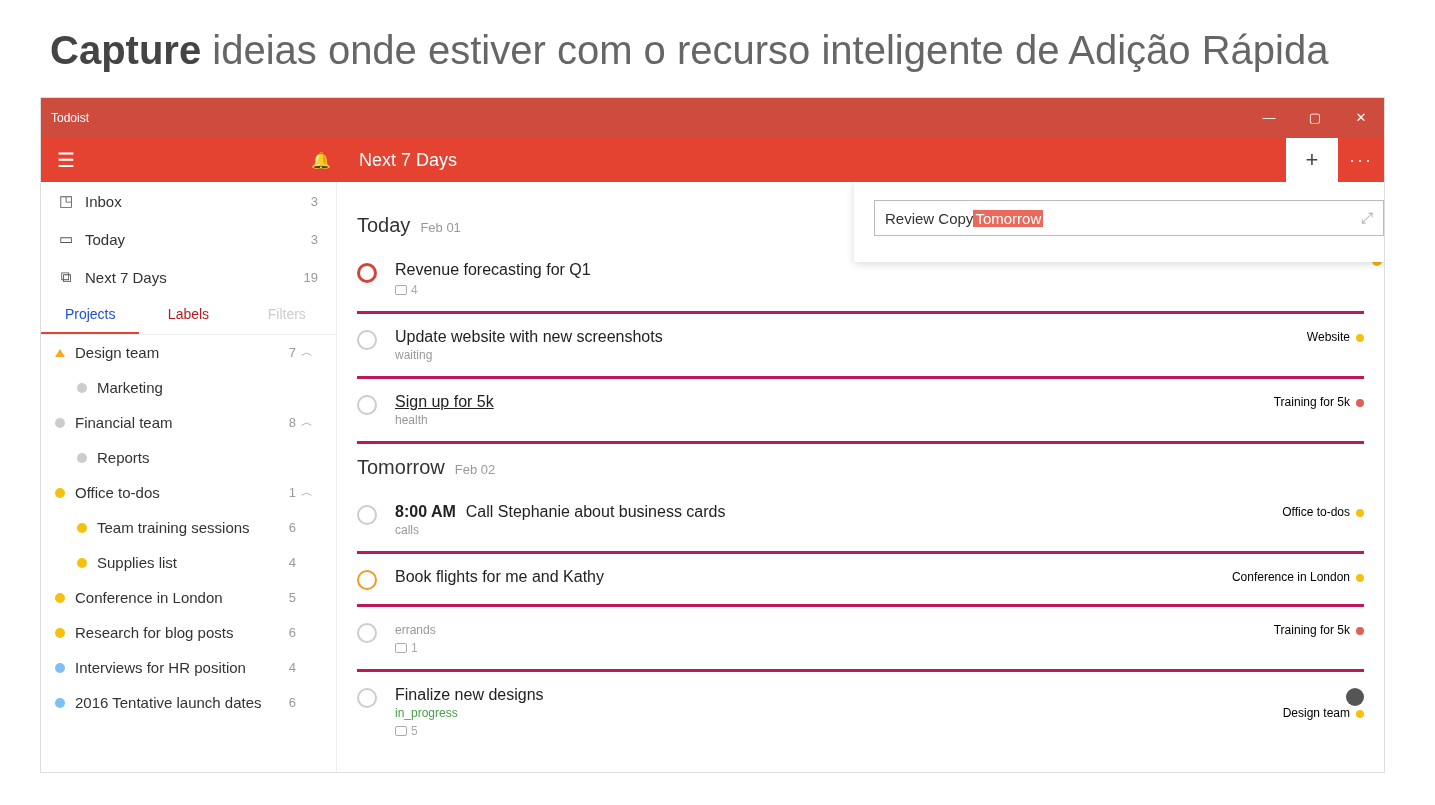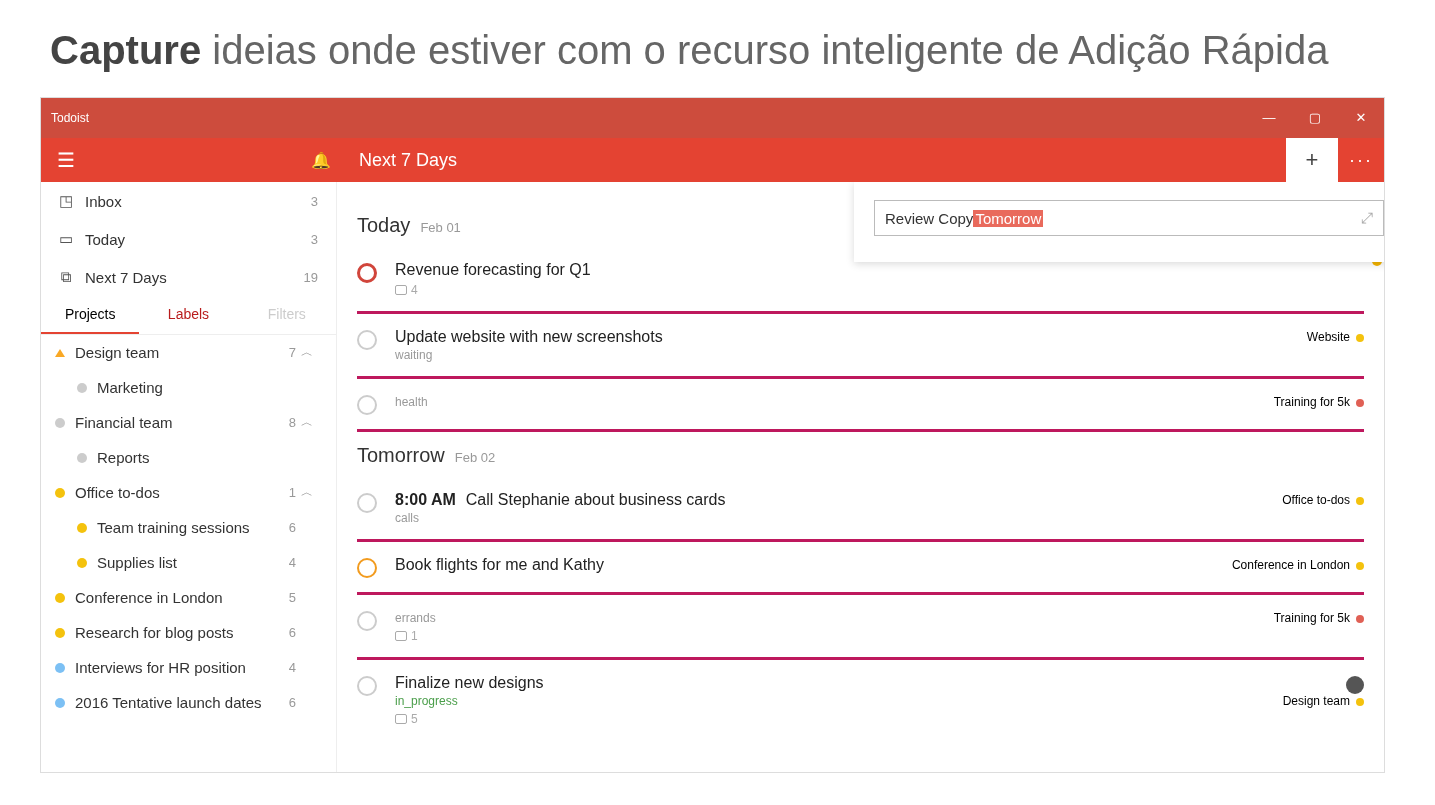--- a/index.html
+++ b/index.html
@@ -19,21 +19,21 @@
   .toolbar .add-btn { width: 52px; height: 44px; background: #fff; color: #444; display: flex; align-items: center; justify-content: center; font-size: 22px; font-weight: 300; }
   .toolbar .more-btn { width: 46px; text-align: center; font-size: 18px; letter-spacing: 2px; }
   .body { display: flex; height: calc(100% - 74px); }
   .sidebar { width: 296px; border-right: 1px solid #eee; font-size: 15px; color: #333; }
   .nav-item { display: flex; align-items: center; padding: 10px 18px 10px 14px; }
   .nav-item .icon { width: 22px; text-align: center; margin-right: 8px; font-size: 15px; color: #555; }
   .nav-item .label { flex: 1; }
   .nav-item .count { color: #999; font-size: 13px; }
   .tabs { display: flex; border-bottom: 1px solid #eee; }
   .tab { flex: 1; text-align: center; padding: 10px 0; font-size: 14px; color: #b91c1c; }
-  .tab.active { color: #000000; border-bottom: 2px solid #e44332; }
+  .tab.active { color: #1d4ed8; border-bottom: 2px solid #e44332; }
   .tab.dim { color: #ccc; }
   .proj { display: flex; align-items: center; padding: 9px 18px 9px 14px; font-size: 15px; }
   .proj .pcolor { width: 10px; height: 10px; border-radius: 50%; margin-right: 10px; }
   .proj .plabel { flex: 1; }
   .proj .pcount { color: #999; font-size: 13px; width: 22px; text-align: right; }
   .proj .chevron { width: 22px; text-align: center; color: #888; font-size: 12px; }
   .proj.sub { padding-left: 36px; }
   .tri { width: 0; height: 0; border-left: 5px solid transparent; border-right: 5px solid transparent; border-bottom: 8px solid #f9a825; margin-right: 10px; }
   .content { flex: 1; padding: 20px 20px 0 20px; position: relative; overflow: hidden; }
   .section-head { display: flex; align-items: baseline; margin: 12px 0 10px; }
@@ -209,20 +209,21 @@
               <div class="check"></div>
       <div class="body">
                 <div class="title">Update website with new screenshots</div>
                 <div class="meta">waiting</div>
               </div>
       <div class="right"><span>Website</span><span class="tag-dot" style="background:#f4c20d"></span></div>
             </div>
             <div class="task">
               <div class="check"></div>
       <div class="body">
+                <div class="title underline">Sign up for 5k</div>
                 <div class="meta">health</div>
               </div>
       <div class="right"><span>Training for 5k</span><span class="tag-dot" style="background:#e06055"></span></div>
             </div>
             <div class="section-head">
               <span class="day">Tomorrow</span>
     <span class="date">Feb 02</span>
             </div>
             <div class="task">
               <div class="check"></div>

